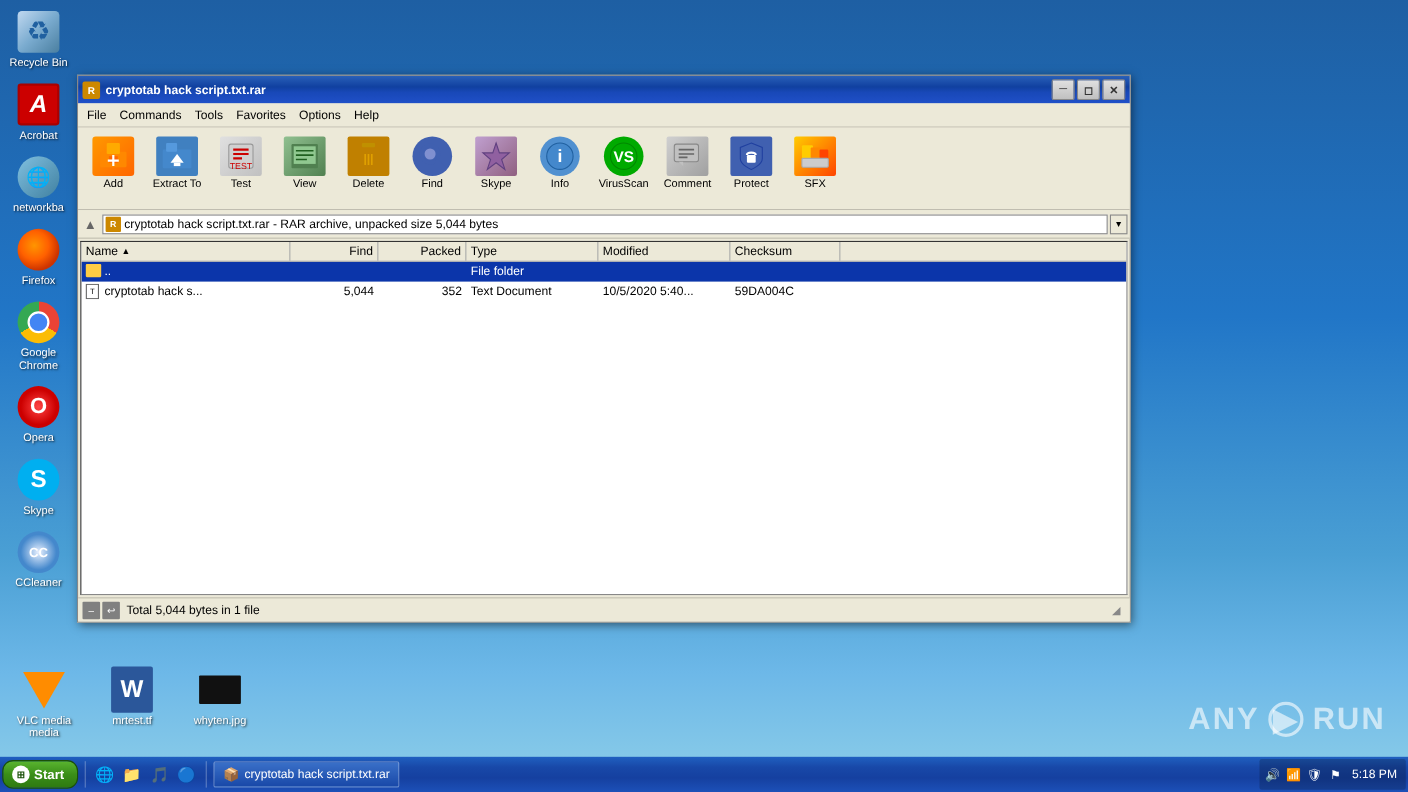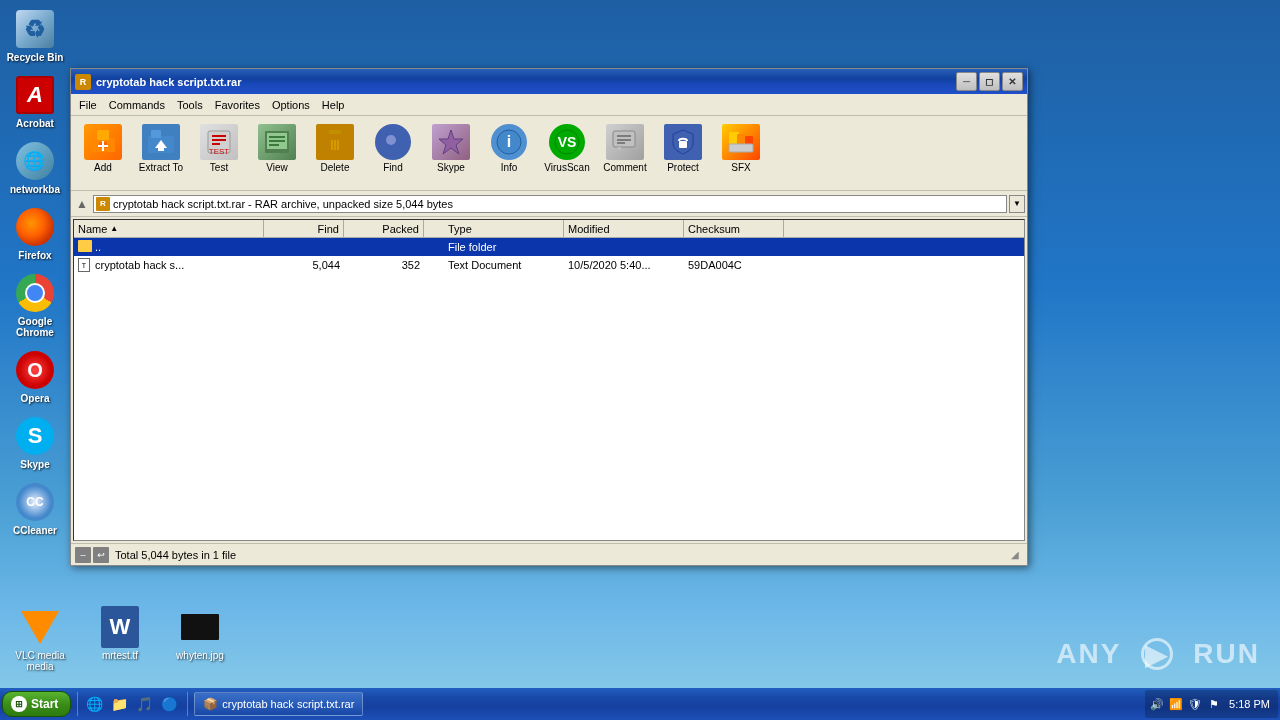--- a/index.html
+++ b/index.html
@@ -21,21 +21,20 @@
       position: relative;
     }
 
     
     .desktop-icons {
       position: absolute;
       top: 0;
       left: 0;
       width: 70px;
       padding-top: 5px;
-      font-weight: bold;
     }
 
     .desktop-icon {
       display: flex;
       flex-direction: column;
       align-items: center;
       width: 70px;
       padding: 4px 2px;
       cursor: pointer;
       text-align: center;
@@ -464,21 +463,21 @@
       border-right: 1px solid #aaa;
       display: flex;
       align-items: center;
       cursor: pointer;
       user-select: none;
     }
 
     .col-name { width: 190px; }
     .col-size { width: 80px; justify-content: flex-end; }
     .col-packed { width: 80px; justify-content: flex-end; }
-    .col-type { width: 120px; margin-left: 20px; }
+    .col-type { width: 120px; }
     .col-modified { width: 120px; }
     .col-checksum { width: 100px; }
 
     .sort-arrow {
       margin-left: 3px;
       font-size: 8px;
     }
 
     .file-list-body {
       flex: 1;
@@ -713,21 +712,21 @@
     .anyrun-logo {
       position: absolute;
       bottom: 50px;
       right: 20px;
       color: rgba(255,255,255,0.6);
       font-size: 28px;
       font-weight: bold;
       letter-spacing: 2px;
       display: flex;
       align-items: center;
-      gap: 20px;
+      gap: 8px;
     }
 
     .anyrun-play {
       width: 32px;
       height: 32px;
       border: 3px solid rgba(255,255,255,0.6);
       border-radius: 50%;
       display: flex;
       align-items: center;
       justify-content: center;

